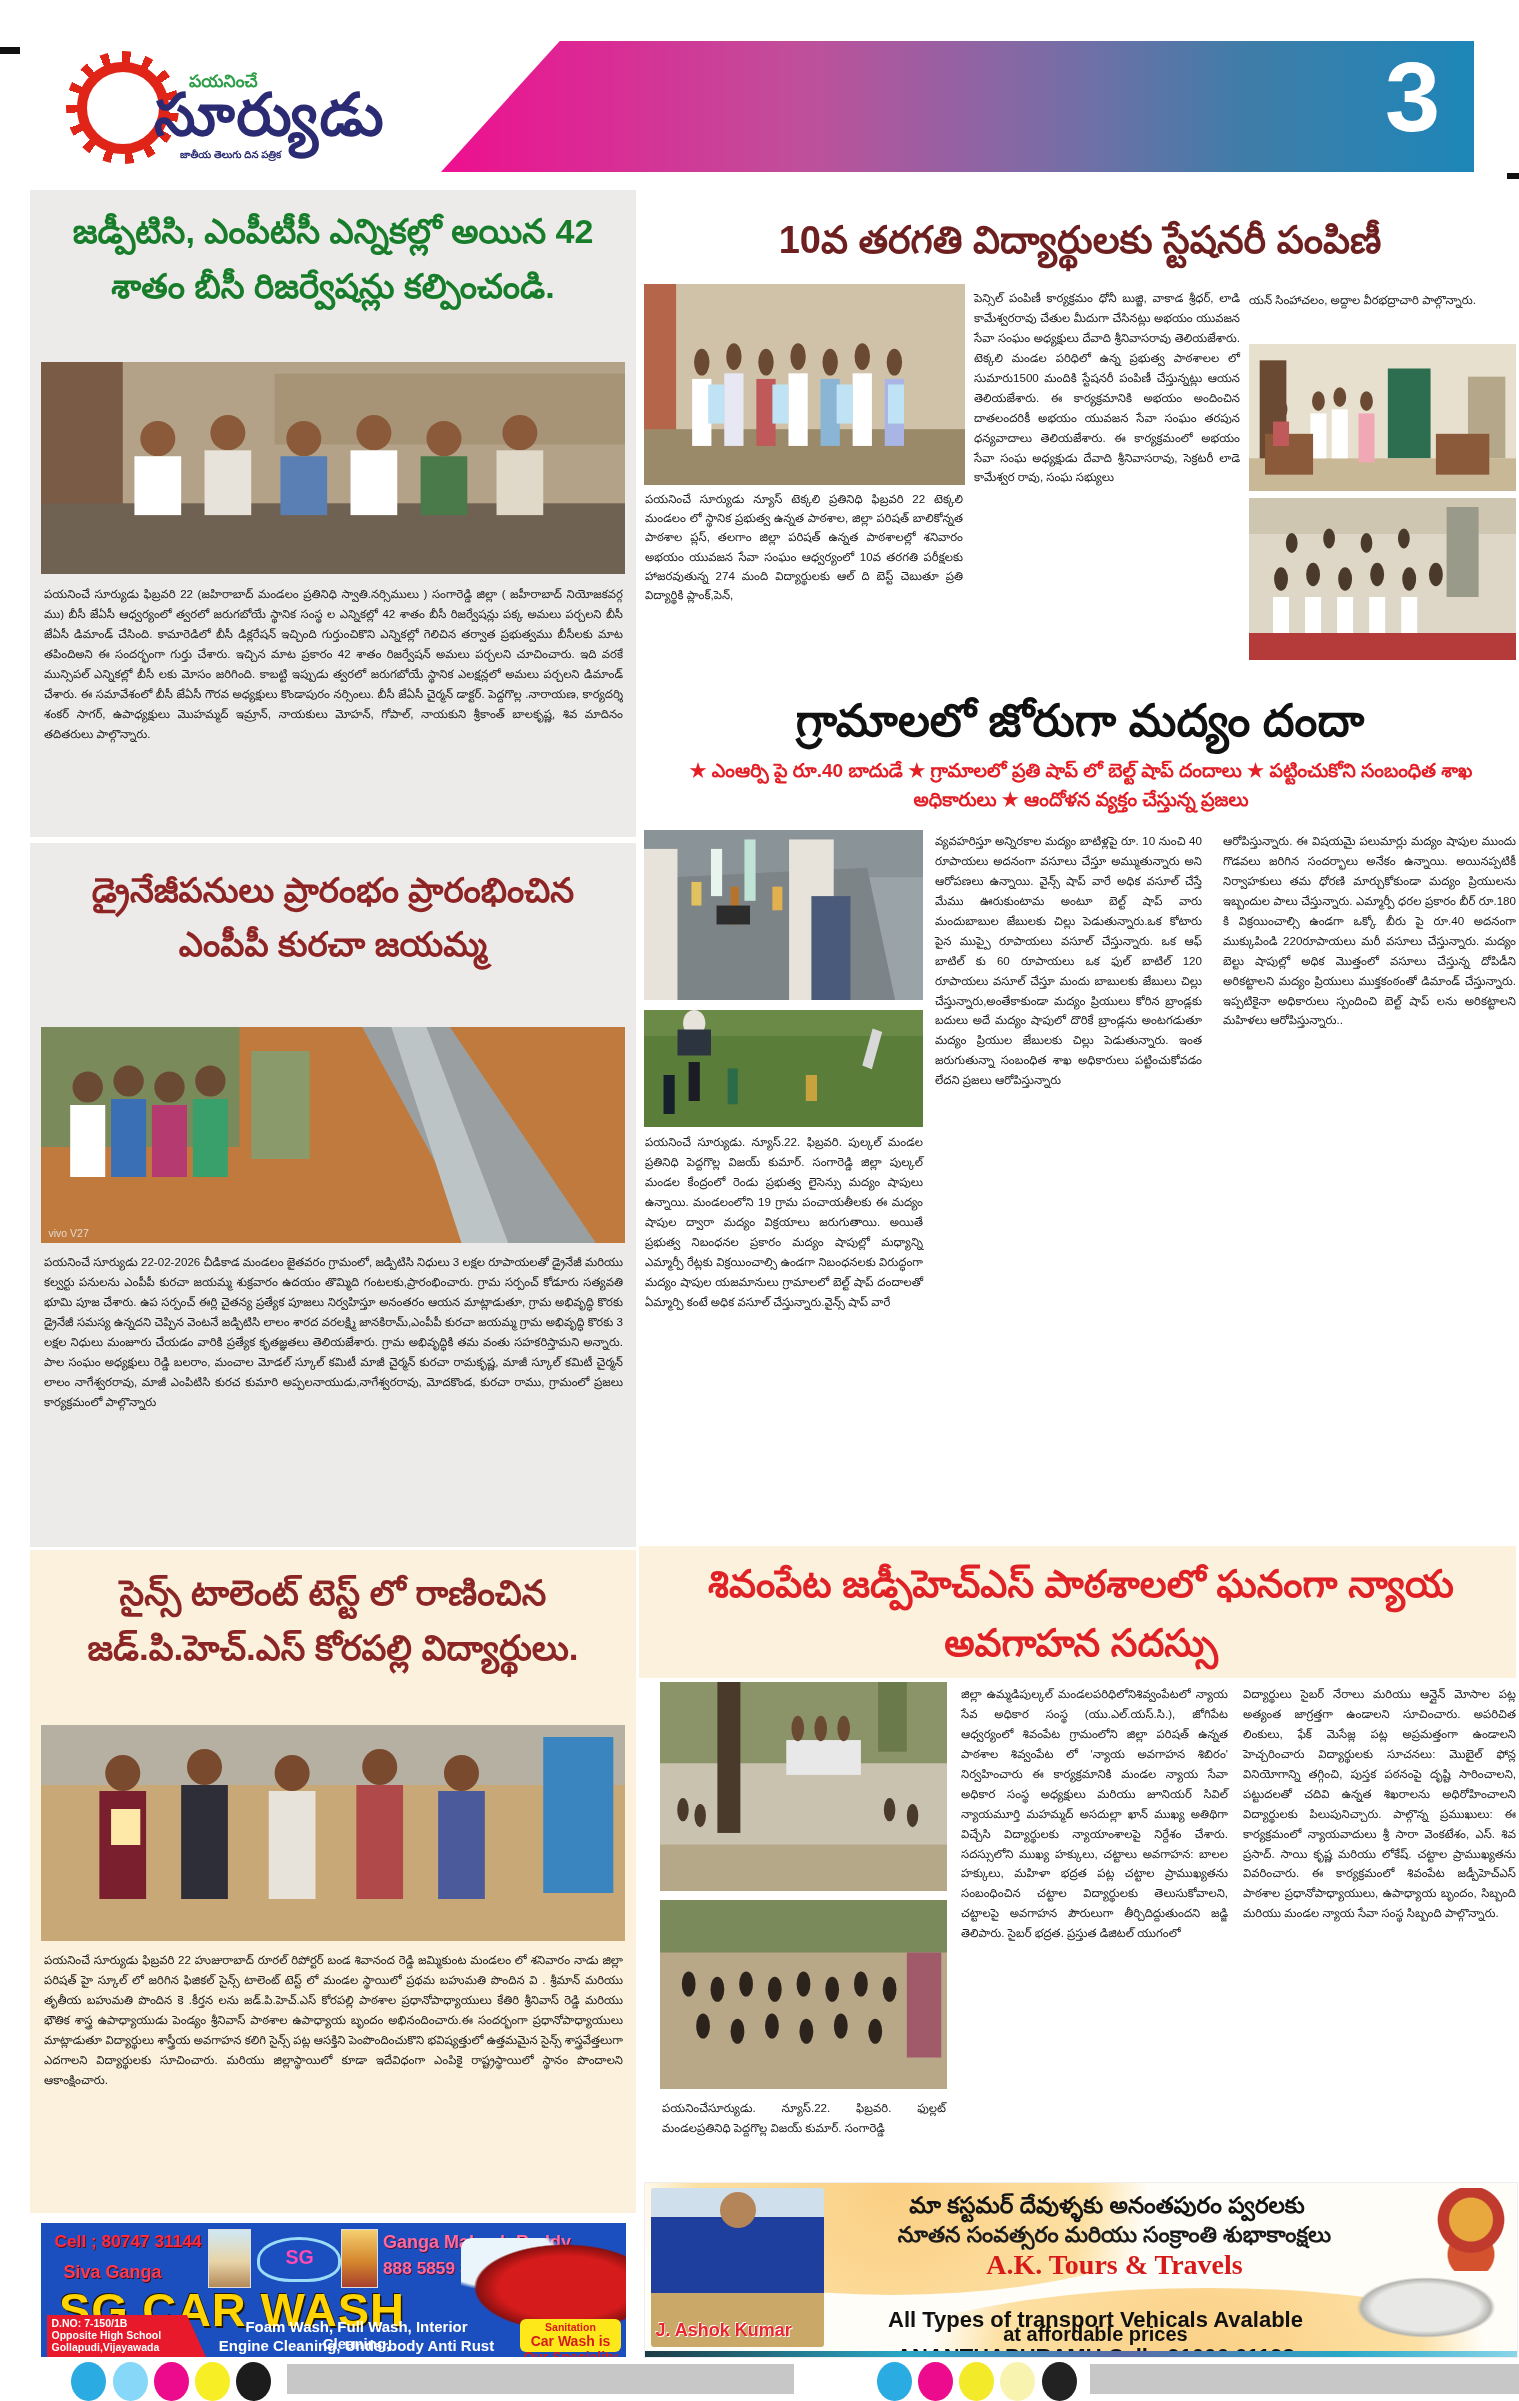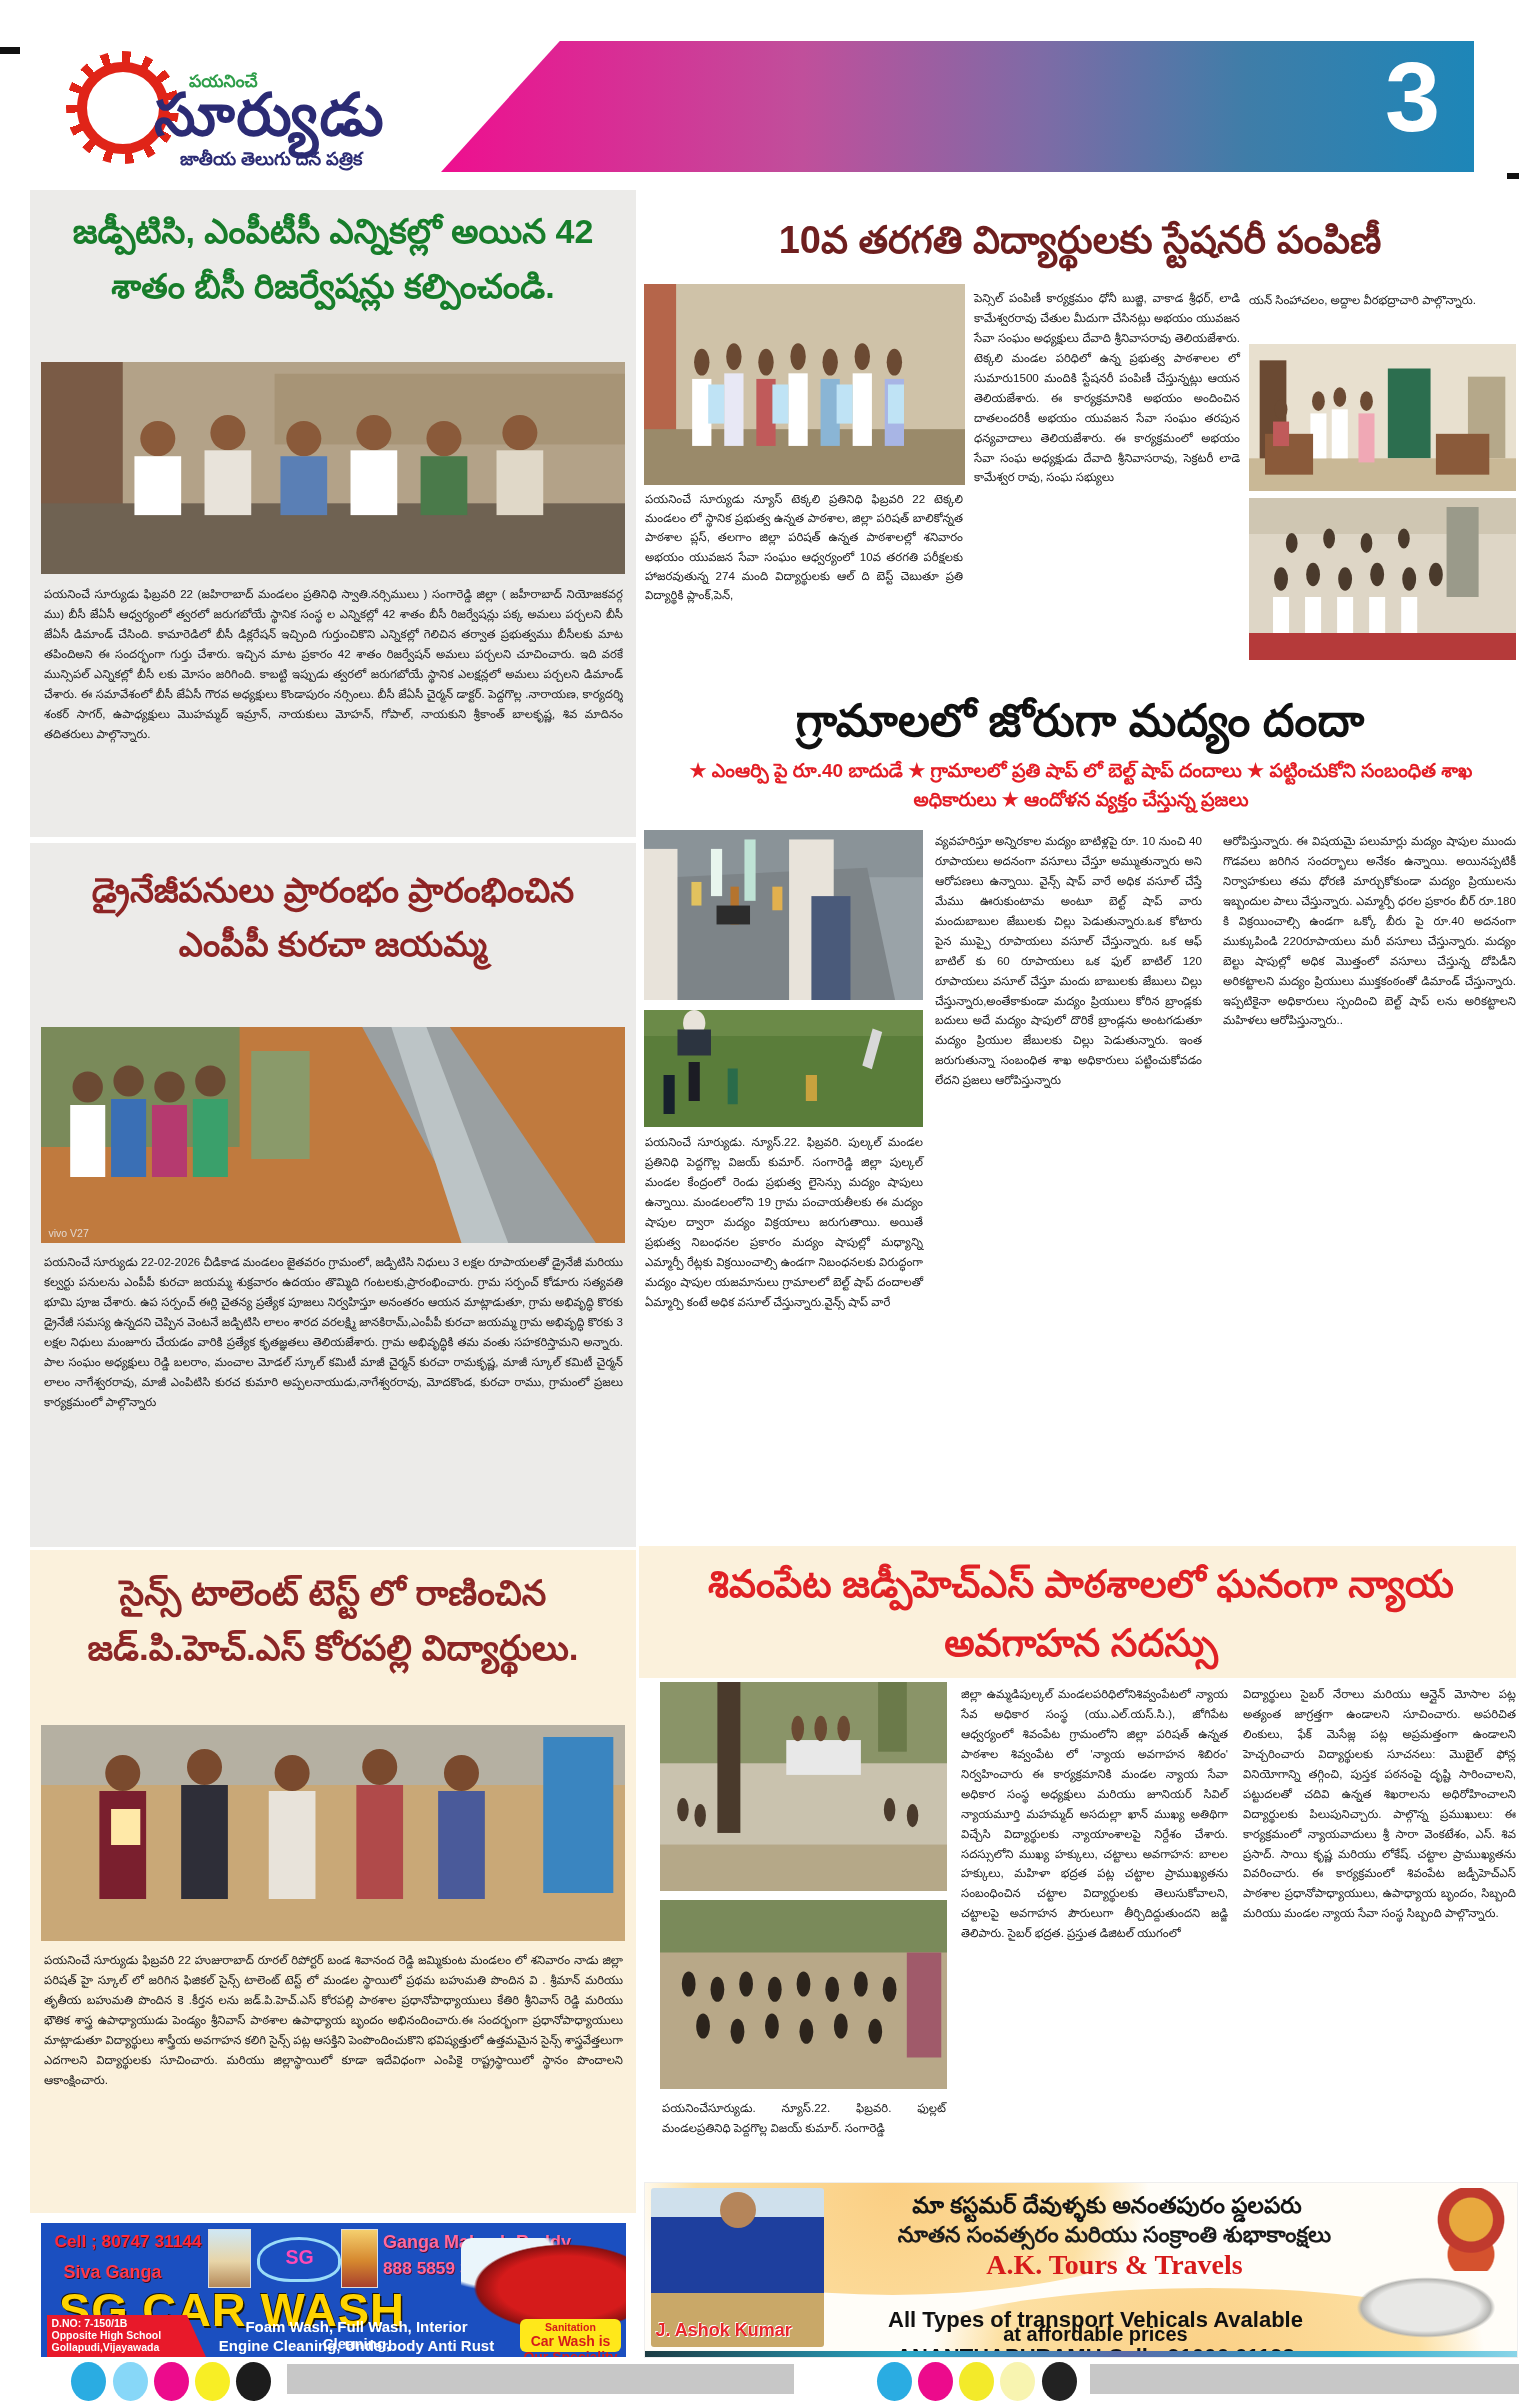--- a/index.html
+++ b/index.html
@@ -36,21 +36,21 @@
 
 <div id="page">
 
   <div class="dash" style="left:0;top:47px;width:19.5px;height:6.8px;"></div>
   <div class="dash" style="left:1507px;top:173px;width:12.8px;height:6px;"></div>
 
   <div>
     <div class="sun"></div>
     <div class="abs" style="left:189px;top:71px;color:#2e9e49;font-size:17.3px;font-weight:bold;">పయనించే</div>
     <div class="abs" style="left:154px;top:81px;color:#2b2b74;font-size:59px;font-weight:700;letter-spacing:1.5px;">సూర్యుడు</div>
-    <div class="abs" style="left:180px;top:149px;color:#2b2b74;font-size:18px;font-weight:bold;text-align:center;">జాతీయ తెలుగు దిన పత్రిక</div>
+    <div class="abs" style="left:180px;top:149px;color:#2b2b74;font-size:10px;font-weight:bold;text-align:center;">జాతీయ తెలుగు దిన పత్రిక</div>
     <div id="banner">
       <div id="pageno">3</div>
     </div>
   </div>
 
   <div>
     <div class="abs graybox" style="left:30px;top:190px;width:606px;height:647px;"></div>
     <div class="abs headline" style="left:45px;top:204px;width:576px;font-size:34px;line-height:1.62;color:#177d2a;">జడ్పీటిసి, ఎంపీటీసీ ఎన్నికల్లో అయిన 42 శాతం బీసీ రిజర్వేషన్లు కల్పించండి.</div>
     <div class="photo" style="left:41px;top:362px;width:584px;height:212px;">
       <svg viewBox="0 0 100 36" preserveAspectRatio="none">
@@ -307,21 +307,21 @@
   </div>
 
   <div id="akad">
     <div class="akswoosh" style="left:-90px;top:-113px;width:675px;height:225px;"></div>
     <div class="akswoosh" style="left:188px;top:105px;width:750px;height:195px;"></div>
     <div class="abs" style="left:6px;top:4.5px;width:173px;height:159px;background:linear-gradient(180deg,#cfe0ec 0 18%,#1e3f9e 18% 66%,#c9a868 66% 100%);border-radius:3px;">
       <div style="position:absolute;left:69px;top:4.5px;width:36px;height:36px;border-radius:50%;background:#b5855a;"></div>
       <div class="abs" style="left:4.5px;bottom:6px;color:#e8252a;font-size:18px;font-weight:800;text-shadow:0.8px 0.8px 0 #fff,-0.8px -0.8px 0 #fff;white-space:nowrap;">J. Ashok Kumar</div>
     </div>
     <div class="abs" style="right:10.5px;top:4.5px;width:72px;height:83px;background:radial-gradient(circle at 50% 38%,#e8a83e 0 34%,#c03a2e 36% 52%,transparent 54%),radial-gradient(circle at 50% 80%,#d5522e 0 30%,transparent 32%);"></div>
-    <div class="abs" style="left:188px;top:9px;width:548px;text-align:center;font-size:23px;font-weight:800;color:#151515;">మా కస్టమర్ దేవుళ్ళకు అనంతపురం ప్డలపరు</div>
+    <div class="abs" style="left:188px;top:9px;width:548px;text-align:center;font-size:23px;font-weight:800;color:#151515;">మా కస్టమర్ దేవుళ్ళకు అనంతపురం ప్వరలకు</div>
     <div class="abs" style="left:173px;top:39px;width:593px;text-align:center;font-size:22px;font-weight:800;color:#1c1c1c;">నూతన సంవత్సరం మరియు సంక్రాంతి శుభాకాంక్షలు</div>
     <div class="abs" style="left:173px;top:66px;width:593px;text-align:center;font-size:28px;font-weight:900;color:#d61a1a;font-family:Liberation Serif, serif;">A.K. Tours &amp; Travels</div>
     <div class="abs" style="left:188px;top:124px;width:525px;text-align:center;font-size:22px;font-weight:bold;color:#111;">All Types of transport Vehicals Avalable</div>
     <div class="abs" style="left:188px;top:140px;width:525px;text-align:center;font-size:20px;font-weight:bold;color:#111;">at affordable prices</div>
     <div class="abs" style="left:173px;top:161px;width:555px;text-align:center;font-size:22px;font-weight:800;color:#111;">ANANTHAPURAMU.Cell : 91006 61193</div>
     <div class="abs" style="right:12px;top:90px;width:158px;height:69px;background:radial-gradient(ellipse at 50% 50%,#e8e8e6 0 48%,#b5b5b2 58%,transparent 62%);border-radius:7.5px;"></div>
     <div class="abs" style="left:0;bottom:0;width:100%;height:6px;background:linear-gradient(90deg,#1c3c44,#2aa8c8 30%,#5a6aa8 55%,#2aa8c8 80%,#8ad5e8);"></div>
   </div>
 
   <div>

